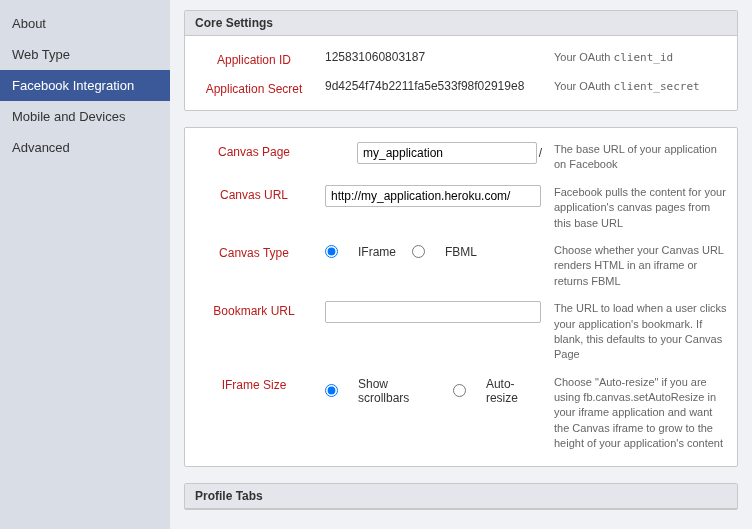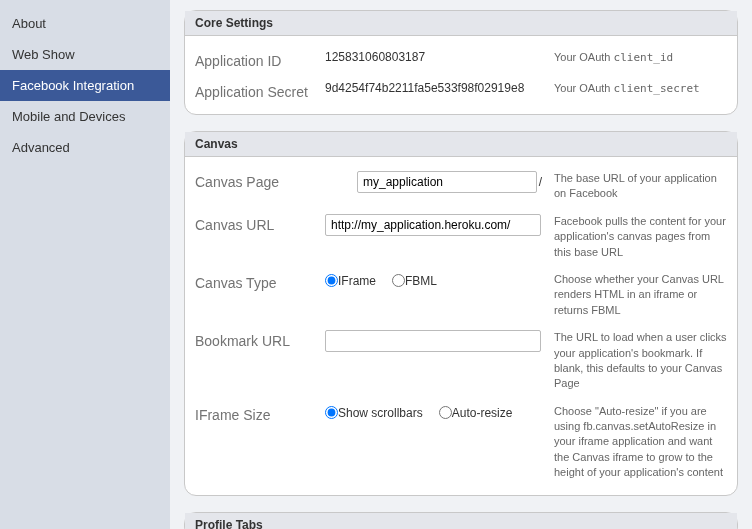--- a/index.html
+++ b/index.html
@@ -38,46 +38,46 @@
       flex: 1;
       background: #f0f2f5;
       padding: 10px 14px;
       overflow-y: auto;
     }
     
     .section {
       margin-bottom: 16px;
       background: #fff;
       border: 1px solid #c8c8c8;
-      border-radius: 12px;
+      border-radius: 2px;
     }
     .section-header {
       background: #e4e6eb;
       border-bottom: 1px solid #c8c8c8;
       padding: 5px 10px;
       font-weight: bold;
       font-size: 12px;
       color: #333;
     }
     .section-body {
       padding: 8px 0;
     }
     
     .form-row {
       display: flex;
       align-items: flex-start;
       padding: 6px 10px;
     }
     .form-label {
       width: 130px;
-      text-align: left;
+      text-align: center;
       padding-right: 12px;
       padding-top: 3px;
-      color: #737373;
-      font-size: 14px;
+      color: #b91c1c;
+      font-size: 12px;
       flex-shrink: 0;
     }
     .form-control-area {
       flex: 1;
       min-width: 0;
     }
     .form-hint {
       width: 185px;
       padding-left: 12px;
       color: #666;
@@ -119,21 +119,21 @@
     }
     .radio-group {
       display: flex;
       align-items: center;
       gap: 16px;
       padding-top: 2px;
     }
     .radio-item {
       display: flex;
       align-items: center;
-      gap: 0;
+      gap: 20px;
       cursor: pointer;
     }
     .value-text {
       font-size: 12px;
       color: #333;
       padding-top: 3px;
     }
     .hint-code {
       font-family: monospace;
       font-size: 11px;
@@ -142,21 +142,21 @@
 </head>
 <body>
 
 <div class="layout">
 
   <nav class="sidebar">
     <div class="sidebar-item">
       <span>About</span>
     </div>
     <div class="sidebar-item">
-      <span>Web Show</span>
+      <span>Web Type</span>
     </div>
     <div class="sidebar-item active">
       <span>Facebook Integration</span>
     </div>
     <div class="sidebar-item">
       <span>Mobile and Devices</span>
     </div>
     <div class="sidebar-item">
       <span>Advanced</span>
     </div>
@@ -186,23 +186,20 @@
             <span class="value-text">9d4254f74b2211fa5e533f98f02919e8</span>
           </div>
           <div class="form-hint">
             <span>Your OAuth </span><span class="hint-code">client_secret</span>
           </div>
         </div>
       </div>
     </div>
 
     <div class="section">
-      <div class="section-header">
-        <span>Canvas</span>
-      </div>
       <div class="section-body">
 
         <div class="form-row">
           <div class="form-label">Canvas Page</div>
           <div class="form-control-area">
             <div class="canvas-page-row">
               <input type="text" class="canvas-page-input" value="my_application" style="">
               <span class="canvas-page-suffix">/</span>
             </div>
           </div>

